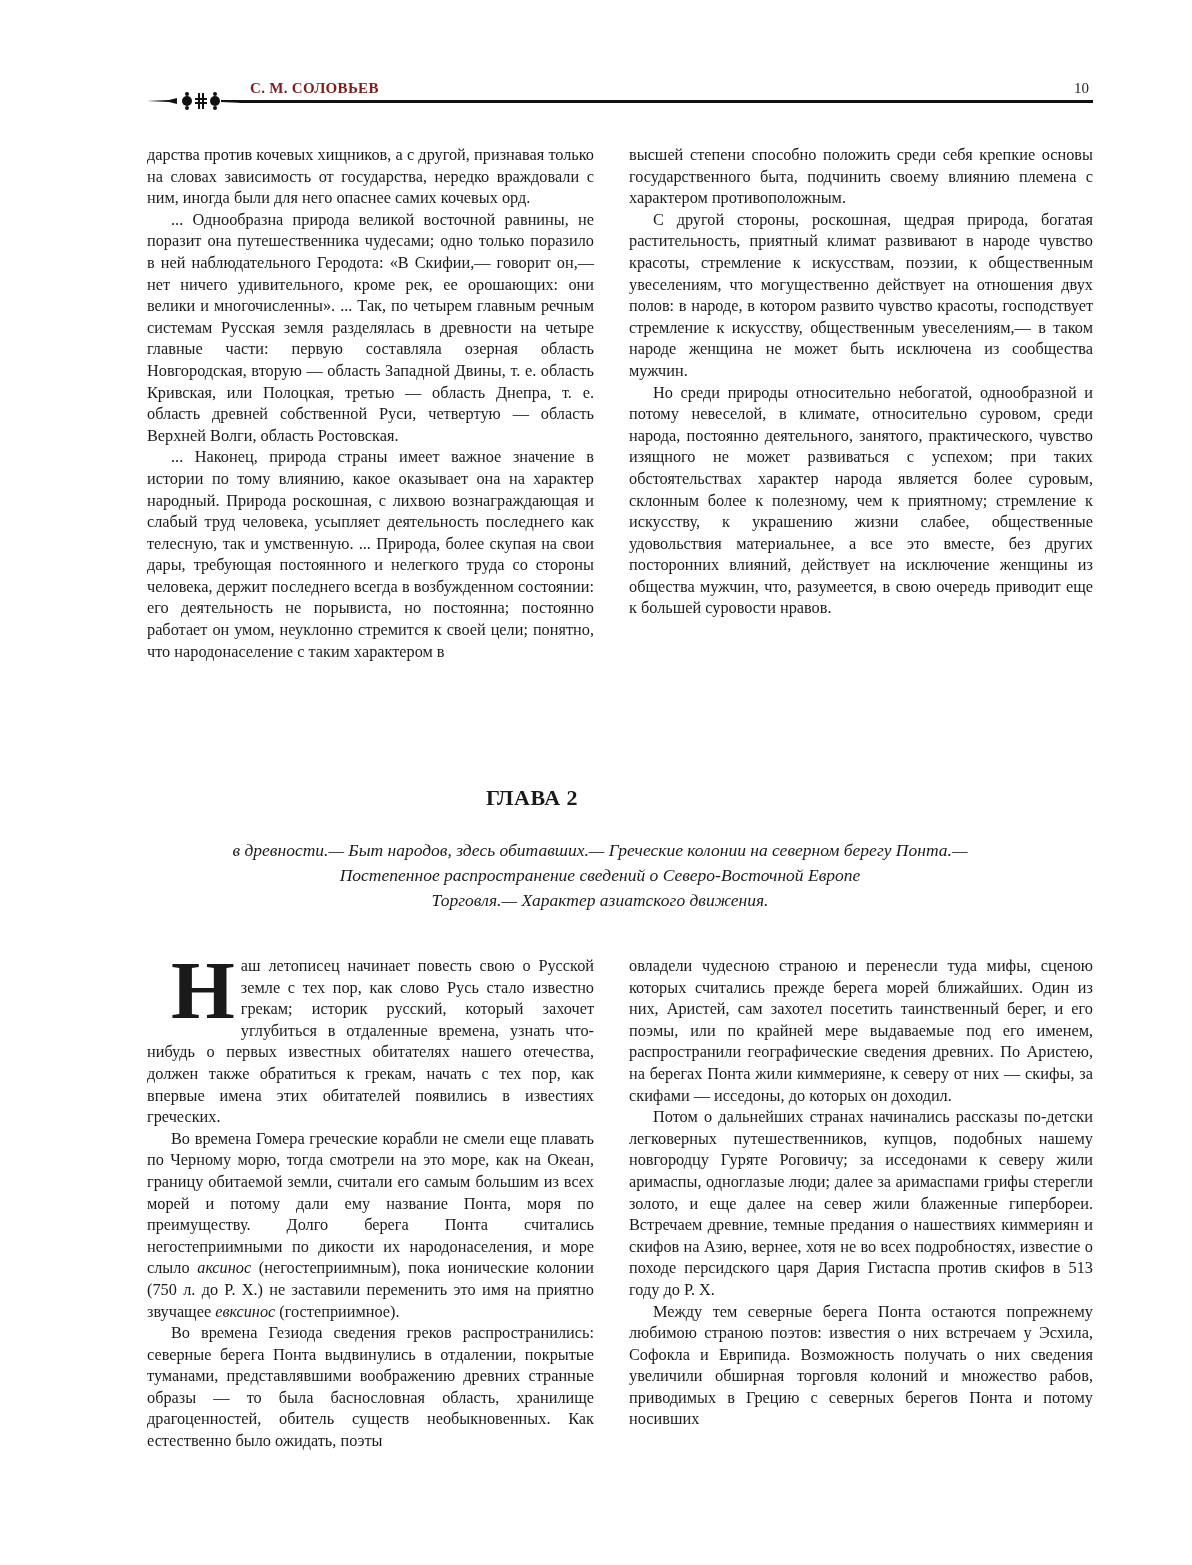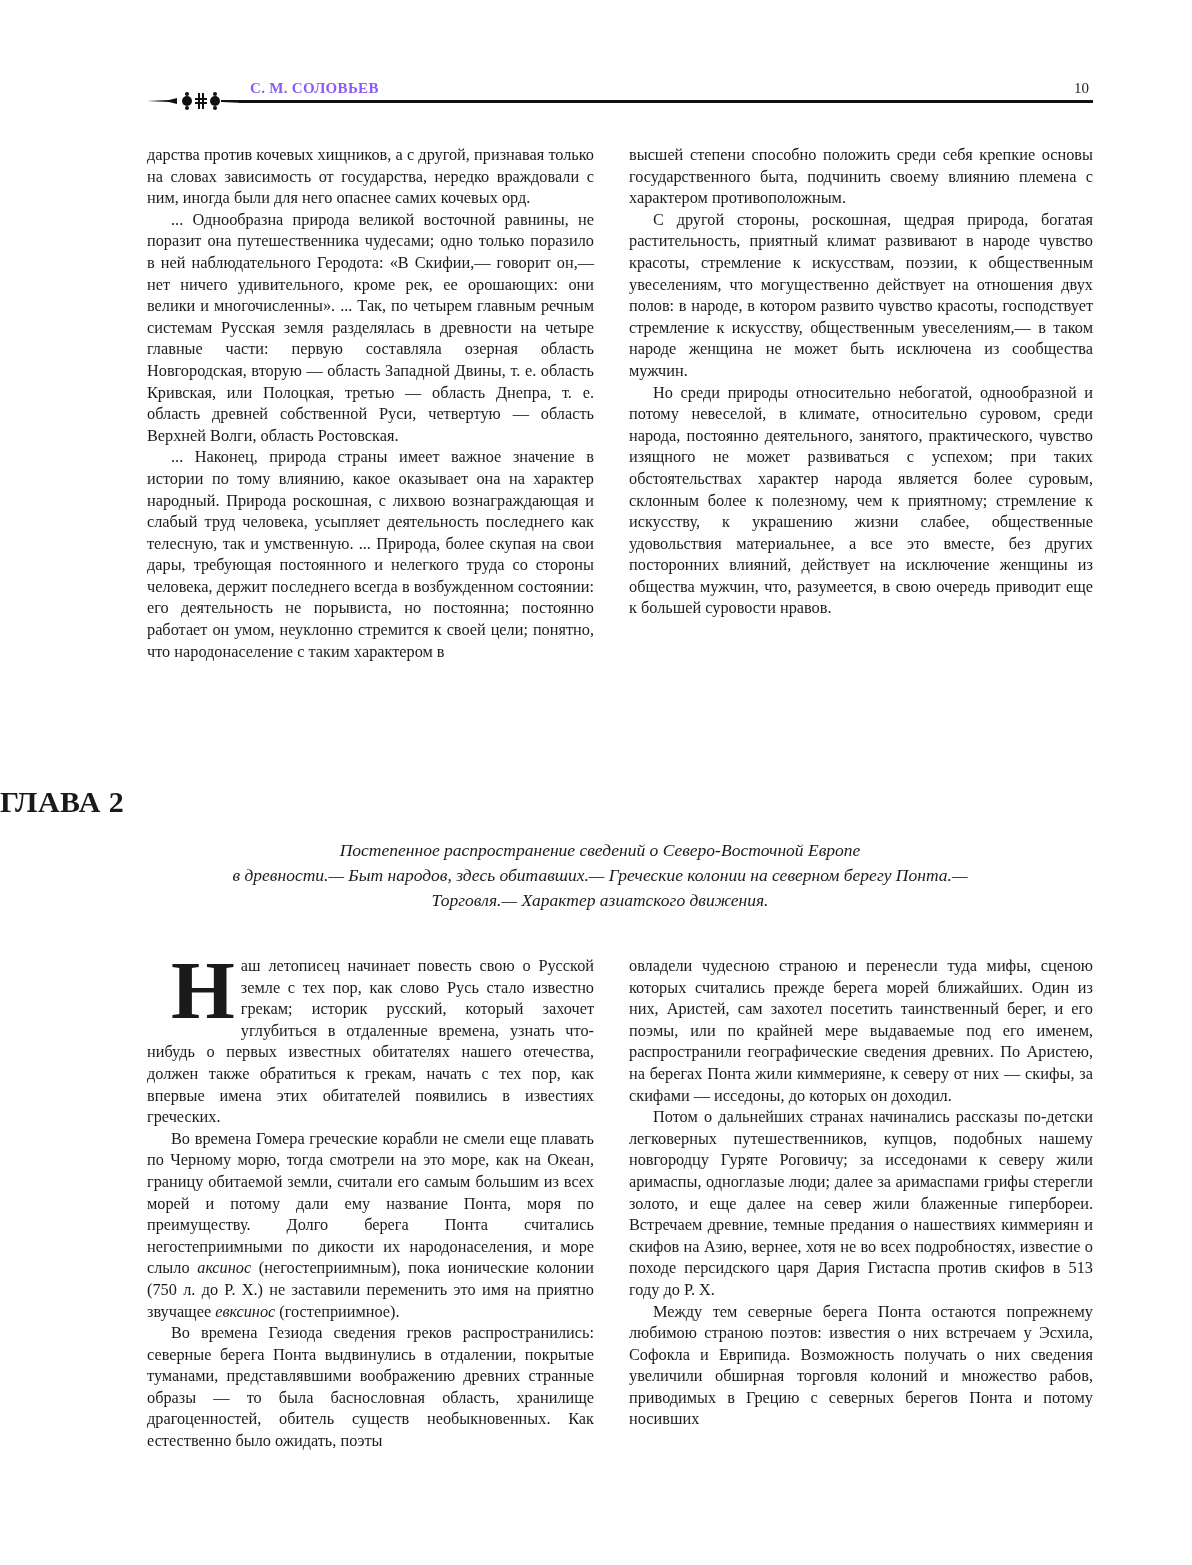--- a/index.html
+++ b/index.html
@@ -1,30 +1,30 @@
 <!DOCTYPE html>
 <html><head>
 <meta charset="utf-8">
 <style>
   html, body { margin: 0; padding: 0; background: #ffffff; }
   body { width: 1192px; height: 1565px; position: relative; overflow: hidden; color: #1a1a1a;
          font-family: "Liberation Serif", "DejaVu Serif", serif; }
   .header { position: absolute; left: 147px; top: 78px; width: 946px; height: 30px; }
-  .header .author { position: absolute; left: 103px; top: 2px; font-size: 15px; letter-spacing: 0.3px; font-weight: bold; color:#8b5cf6; }
+  .header .author { position: absolute; left: 103px; top: 2px; font-size: 15px; letter-spacing: 0.3px; font-weight: bold; color:#7f1d1d; }
   .header .pagenum { position: absolute; right: 4px; top: 2px; font-size: 15px; font-weight: normal; color:#222; }
   .header .rule { position: absolute; left: 92px; right: 0; top: 22px; height: 3px; background: #111; }
   .header .ornament { position: absolute; left: 0; top: 12px; width: 96px; height: 22px; }
   .col { position: absolute; font-size: 16.3px; line-height: 21.6px; text-align: justify; }
   .col p { margin: 0; text-indent: 0; }
   .col p.ind { text-indent: 24px; }
   .col-l { left: 147px; width: 447px; }
   .col-r { left: 629px; width: 464px; }
   .top { top: 144px; }
   .bottom { top: 955px; }
-  .chapter { position: absolute; left: 0; width: 1064px; top: 785px; text-align: left; font-size: 30px; font-weight: bold; letter-spacing: 0.5px; }
+  .chapter { position: absolute; left: 0; width: 1064px; top: 785px; text-align: center; font-size: 22px; font-weight: bold; letter-spacing: 0.5px; }
   .summary { position: absolute; left: 150px; width: 900px; top: 838px; text-align: center; font-style: italic; font-size: 17.5px; line-height: 25px; }
   .summary div { margin: 0; }
   .dropcap { float: left; font-size: 82px; line-height: 64px; margin: 4px 6px 0 24px; font-weight: bold; height: 66px; }
   i { font-style: italic; }
 </style>
 </head>
 <body>
 
 <div class="header">
   <svg class="ornament" viewBox="0 0 96 22">
@@ -54,22 +54,22 @@
 
 <div class="col col-r top">
   <p>высшей степени способно положить среди себя крепкие основы государственного быта, подчинить своему влиянию племена с характером противоположным.</p>
   <p class="ind">С другой стороны, роскошная, щедрая природа, богатая растительность, приятный климат развивают в народе чувство красоты, стремление к искусствам, поэзии, к общественным увеселениям, что могущественно действует на отношения двух полов: в народе, в котором развито чувство красоты, господствует стремление к искусству, общественным увеселениям,— в таком народе женщина не может быть исключена из сообщества мужчин.</p>
   <p class="ind">Но среди природы относительно небогатой, однообразной и потому невеселой, в климате, относительно суровом, среди народа, постоянно деятельного, занятого, практического, чувство изящного не может развиваться с успехом; при таких обстоятельствах характер народа является более суровым, склонным более к полезному, чем к приятному; стремление к искусству, к украшению жизни слабее, общественные удовольствия материальнее, а все это вместе, без других посторонних влияний, действует на исключение женщины из общества мужчин, что, разумеется, в свою очередь приводит еще к большей суровости нравов.</p>
 </div>
 
 <div class="chapter">ГЛАВА 2</div>
 
 <div class="summary">
+  <div>в древности.— Быт народов, здесь обитавших.— Греческие колонии на северном берегу Понта.—</div>
   <div>Постепенное распространение сведений о Северо-Восточной Европе</div>
-  <div>в древности.— Быт народов, здесь обитавших.— Греческие колонии на северном берегу Понта.—</div>
   <div>Торговля.— Характер азиатского движения.</div>
 </div>
 
 <div class="col col-l bottom">
   <p>
     <span class="dropcap">Н</span><span>аш летописец начинает повесть свою о Русской земле с тех пор, как слово Русь стало известно грекам; историк русский, который захочет углубиться в отдаленные времена, узнать что-нибудь о первых известных обитателях нашего отечества, должен также обратиться к грекам, начать с тех пор, как впервые имена этих обитателей появились в известиях греческих.</span>
   </p>
   <p class="ind"><span>Во времена Гомера греческие корабли не смели еще плавать по Черному морю, тогда смотрели на это море, как на Океан, границу обитаемой земли, считали его самым большим из всех морей и потому дали ему название Понта, моря по преимуществу. Долго берега Понта считались негостеприимными по дикости их народонаселения, и море слыло </span><i>аксинос</i><span> (негостеприимным), пока ионические колонии (750 л. до Р. Х.) не заставили переменить это имя на приятно звучащее </span><i>евксинос</i><span> (гостеприимное).</span></p>
   <p class="ind">Во времена Гезиода сведения греков распространились: северные берега Понта выдвинулись в отдалении, покрытые туманами, представлявшими воображению древних странные образы — то была баснословная область, хранилище драгоценностей, обитель существ необыкновенных. Как естественно было ожидать, поэты</p>
 </div>

